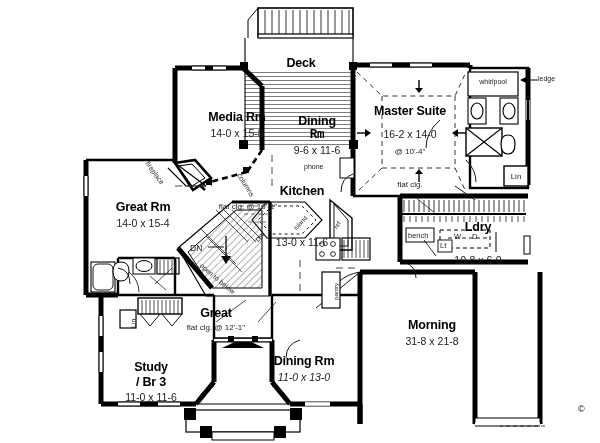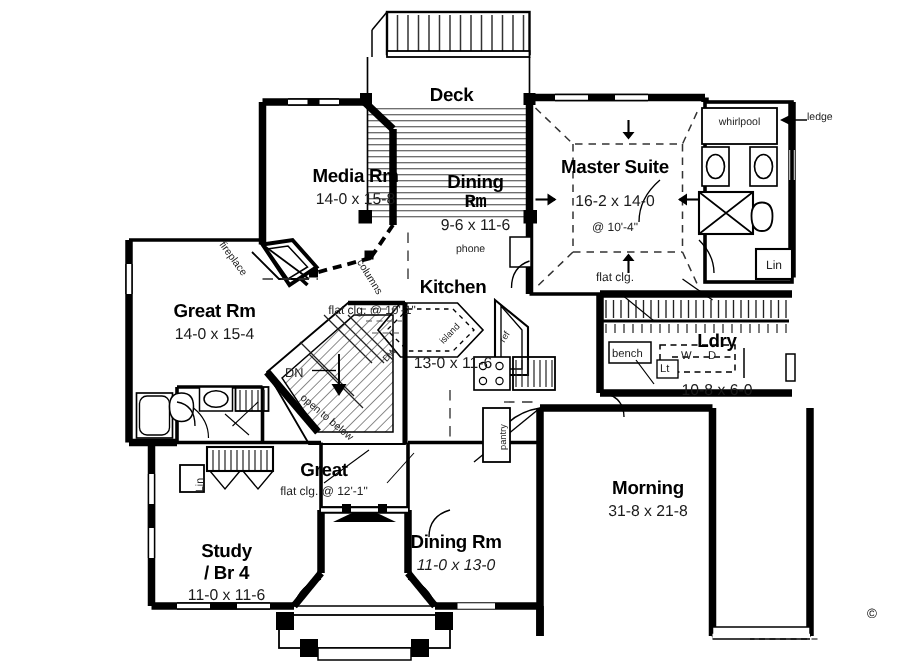--- a/index.html
+++ b/index.html
@@ -439,21 +439,21 @@
 <div class="lbl rname ctr" style="left:478px;top:220px;">Ldry</div>
 <div class="lbl rdim ctr" style="left:478px;top:254px;">10-8 x 6-0</div>
 
 <div class="lbl rname ctr" style="left:432px;top:318px;">Morning</div>
 <div class="lbl rdim ctr" style="left:432px;top:335px;">31-8 x 21-8</div>
 
 <div class="lbl rname ctr" style="left:216px;top:306px;">Great</div>
 <div class="lbl rnote ctr" style="left:216px;top:323px;">flat clg. @ 12'-1"</div>
 
 <div class="lbl rname ctr" style="left:151px;top:360px;">Study</div>
-<div class="lbl rname ctr" style="left:151px;top:375px;">/ Br 4</div>
+<div class="lbl rname ctr" style="left:151px;top:375px;">/ Br 3</div>
 <div class="lbl rdim ctr" style="left:151px;top:391px;">11-0 x 11-6</div>
 
 <div class="lbl rname ctr" style="left:304px;top:354px;">Dining Rm</div>
 <div class="lbl rdim ctr" style="left:304px;top:371px;font-style:italic;">11-0 x 13-0</div>
 
 <div class="lbl tiny rot-fire" style="left:150px;top:160px;">fireplace</div>
 <div class="lbl tiny rot-col" style="left:242px;top:172px;">columns</div>
 <div class="lbl tiny" style="left:304px;top:163px;">phone</div>
 <div class="lbl tiny6 rot-dw" style="left:292px;top:226px;">island</div>
 <div class="lbl tiny6 rot-dw" style="left:254px;top:238px;">DW</div>

